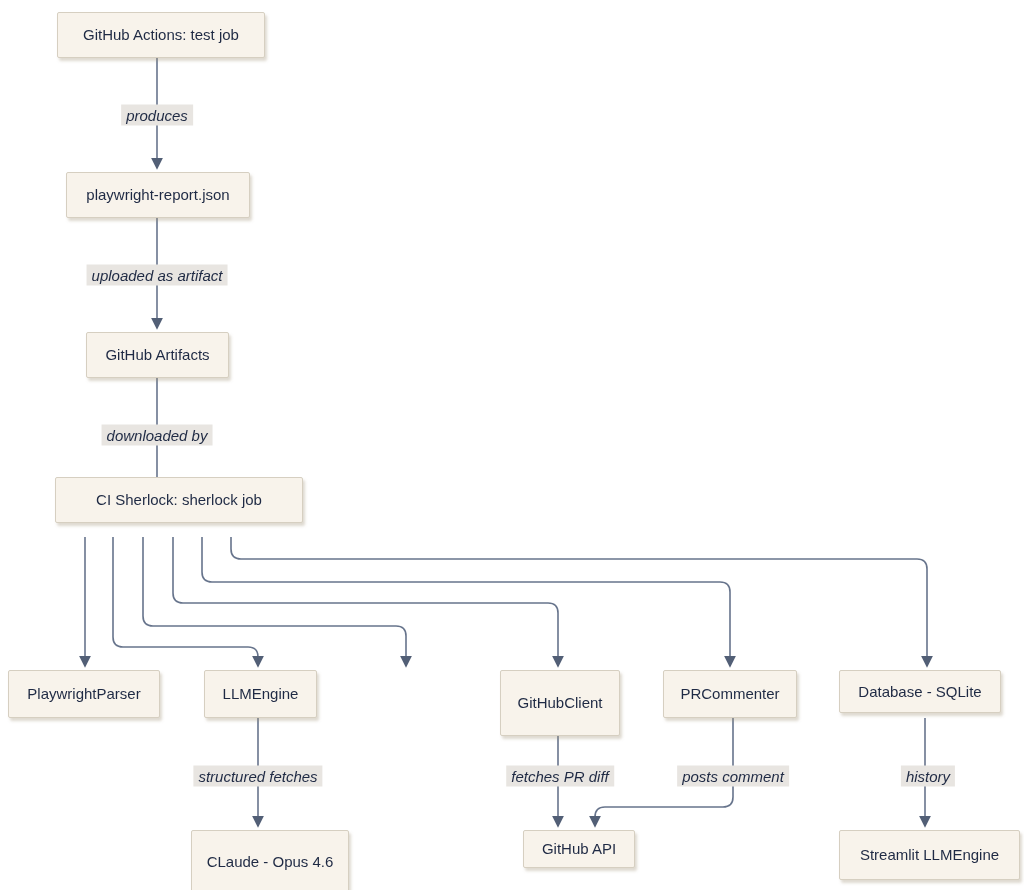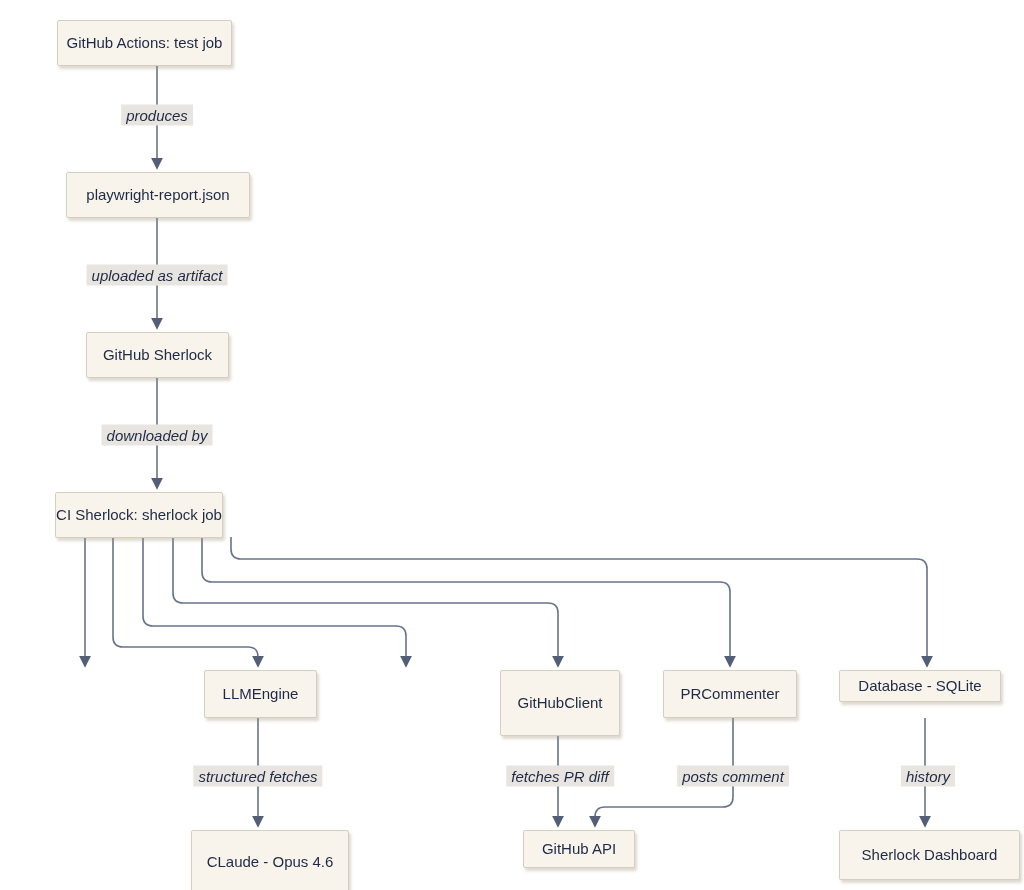--- a/index.html
+++ b/index.html
@@ -49,25 +49,26 @@
   </svg>
 
   <div class="chip" style="left:157px;top:115px">produces</div>
   <div class="chip" style="left:157px;top:275px">uploaded as artifact</div>
   <div class="chip" style="left:157px;top:435px">downloaded by</div>
   <div class="chip" style="left:258px;top:776px">structured fetches</div>
   <div class="chip" style="left:560px;top:776px">fetches PR diff</div>
   <div class="chip" style="left:733px;top:776px">posts comment</div>
   <div class="chip" style="left:928px;top:776px">history</div>
 
-  <div class="node" style="left:57px;top:20px;width:175px;height:46px">GitHub Actions: test job</div>
+  <div class="node" style="left:57px;top:12px;width:208px;height:46px">GitHub Actions: test job</div>
   <div class="node" style="left:66px;top:172px;width:184px;height:46px">playwright-report.json</div>
-  <div class="node" style="left:86px;top:332px;width:143px;height:46px">GitHub Sherlock</div>
-  <div class="node" style="left:55px;top:492px;width:168px;height:46px">CI Sherlock: sherlock job</div>
+  <div class="node" style="left:86px;top:332px;width:143px;height:46px">GitHub Artifacts</div>
+  <div class="node" style="left:55px;top:477px;width:248px;height:46px">CI Sherlock: sherlock job</div>
+  <div class="node" style="left:8px;top:670px;width:152px;height:48px">PlaywrightParser</div>
   <div class="node" style="left:204px;top:670px;width:113px;height:48px">LLMEngine</div>
   <div class="node" style="left:500px;top:670px;width:120px;height:66px">GitHubClient</div>
   <div class="node" style="left:663px;top:670px;width:134px;height:48px">PRCommenter</div>
-  <div class="node" style="left:839px;top:670px;width:162px;height:32px">Database - SQLite</div>
+  <div class="node" style="left:839px;top:670px;width:162px;height:43px">Database - SQLite</div>
   <div class="node" style="left:191px;top:830px;width:158px;height:63px">CLaude - Opus 4.6</div>
   <div class="node" style="left:523px;top:830px;width:112px;height:38px">GitHub API</div>
-  <div class="node" style="left:839px;top:830px;width:181px;height:50px">Sherlock Dashboard</div>
+  <div class="node" style="left:839px;top:830px;width:181px;height:50px">Streamlit LLMEngine</div>
 
 </div>
 
 </body></html>

